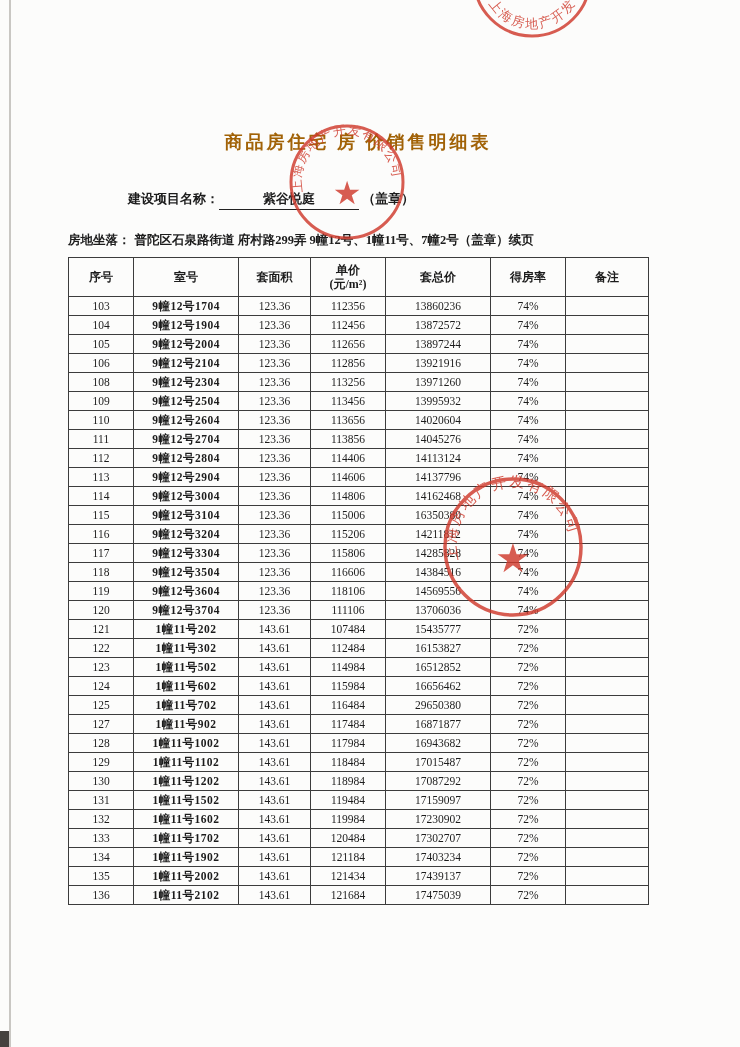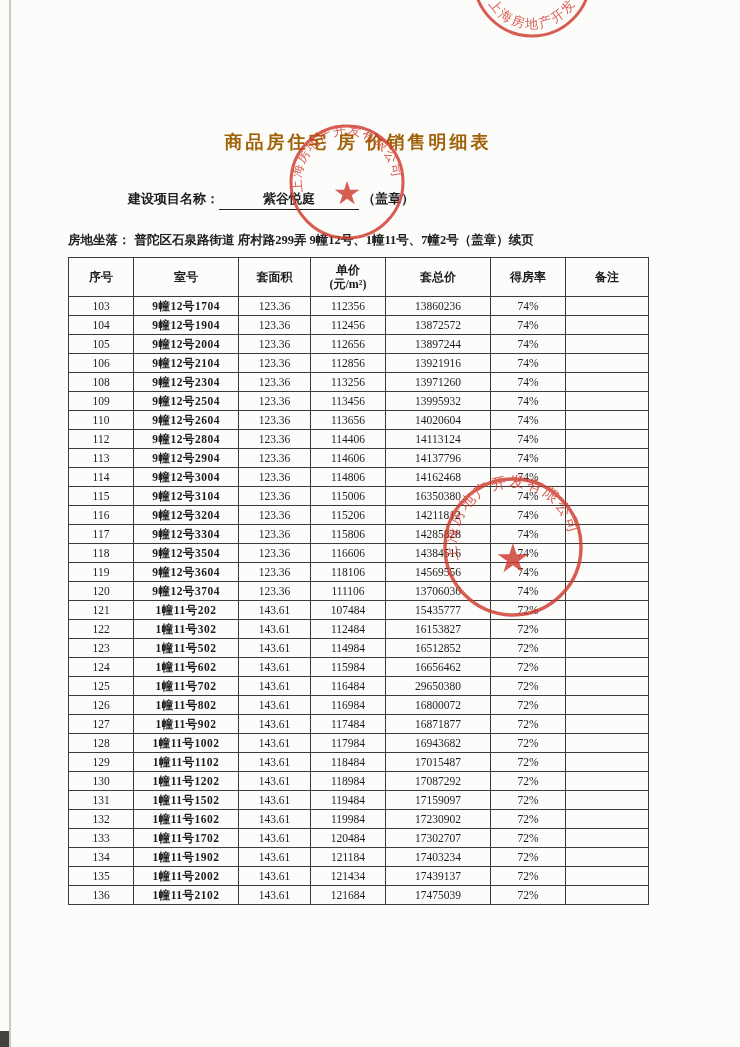--- a/index.html
+++ b/index.html
@@ -138,20 +138,29 @@
           <tr>
             <td>110</td>
             <td>9幢12号2604</td>
             <td>123.36</td>
             <td>113656</td>
             <td>14020604</td>
             <td>74%</td>
             <td></td>
           </tr>
           <tr>
+            <td>111</td>
+            <td>9幢12号2704</td>
+            <td>123.36</td>
+            <td>113856</td>
+            <td>14045276</td>
+            <td>74%</td>
+            <td></td>
+          </tr>
+          <tr>
             <td>112</td>
             <td>9幢12号2804</td>
             <td>123.36</td>
             <td>114406</td>
             <td>14113124</td>
             <td>74%</td>
             <td></td>
           </tr>
           <tr>
             <td>113</td>
@@ -260,29 +269,20 @@
             <td>16656462</td>
             <td>72%</td>
             <td></td>
           </tr>
           <tr>
             <td>125</td>
             <td>1幢11号702</td>
             <td>143.61</td>
             <td>116484</td>
             <td>29650380</td>
-            <td>72%</td>
-            <td></td>
-          </tr>
-          <tr>
-            <td>126</td>
-            <td>1幢11号802</td>
-            <td>143.61</td>
-            <td>116984</td>
-            <td>16800072</td>
             <td>72%</td>
             <td></td>
           </tr>
           <tr>
             <td>127</td>
             <td>1幢11号902</td>
             <td>143.61</td>
             <td>117484</td>
             <td>16871877</td>
             <td>72%</td>

